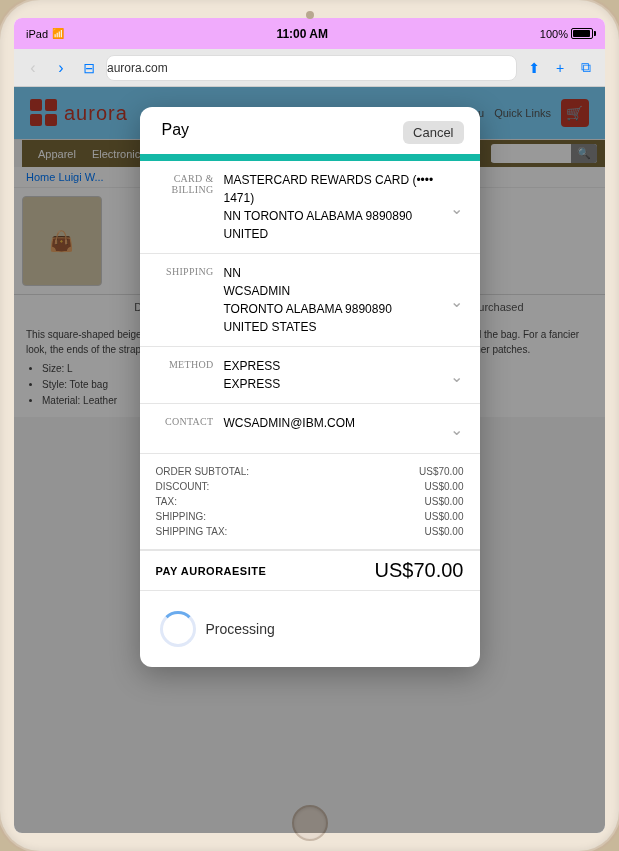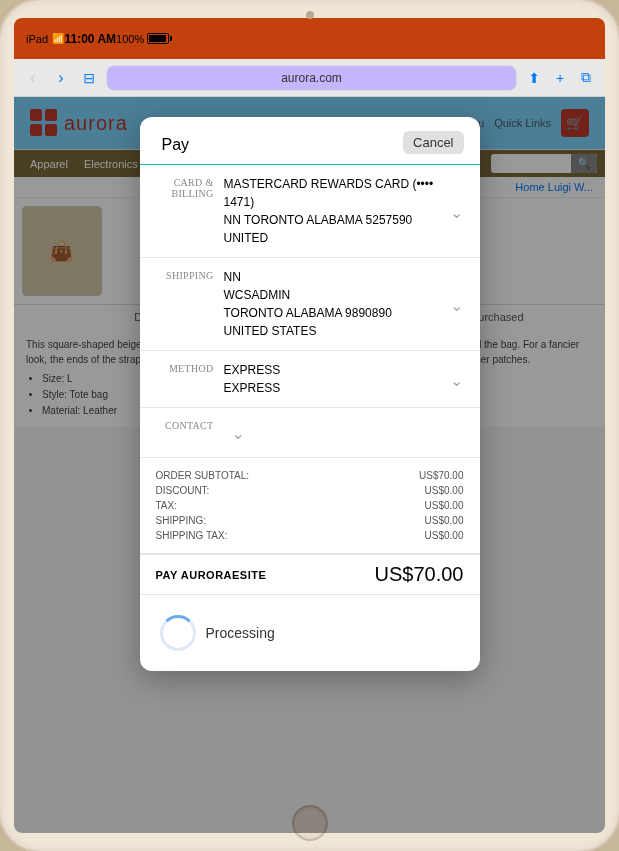--- a/index.html
+++ b/index.html
@@ -55,28 +55,29 @@
       height: calc(100% - 0px);
       background: white;
       border-radius: 8px;
       overflow: hidden;
       display: flex;
       flex-direction: column;
     }
 
     
     .status-bar {
-      background: #c2410c;
+      background: #f0abfc;
       padding: 4px 12px;
       display: flex;
+      justify-content: space-between;
       align-items: center;
       font-size: 11px;
       font-weight: 500;
       color: #000;
-      height: 41px;
+      height: 31px;
     }
 
     .status-left { display: flex; align-items: center; gap: 4px; }
     .status-center { font-weight: 600; font-size: 12px; }
     .status-right { display: flex; align-items: center; gap: 3px; font-size: 11px; }
 
     .wifi-icon { font-size: 10px; }
     .battery-body {
       width: 22px; height: 11px;
       border: 1.5px solid #000;
@@ -123,26 +124,25 @@
 
     .bookmark-btn {
       width: 22px; height: 22px;
       display: flex; align-items: center; justify-content: center;
       color: #007aff;
       font-size: 14px;
     }
 
     .address-bar {
       flex: 1;
-      background: #c4b5fd;
+      background: #ffffff;
       border-radius: 8px;
       height: 26px;
       display: flex;
       align-items: center;
-      justify-content: center;
       font-size: 12px;
       color: #333;
       border: 1px solid #ddd;
     }
 
     .browser-actions {
       display: flex; align-items: center; gap: 4px;
     }
     .browser-action-btn {
       width: 22px; height: 22px;
@@ -200,21 +200,21 @@
       width: 28px; height: 28px;
       background: #c0392b;
       border-radius: 4px;
       display: flex; align-items: center; justify-content: center;
       color: white; font-size: 14px;
     }
 
     .site-nav {
       background: #7a6a3a;
       padding: 4px 8px;
-      display: flex; align-items: center; gap: 0;
+      display: flex; align-items: center; gap: 0; margin-left: 8px;
     }
 
     .nav-item {
       color: white;
       font-size: 11px;
       padding: 3px 8px;
       cursor: pointer;
     }
 
     .search-bar {
@@ -237,21 +237,20 @@
       font-size: 11px;
       cursor: pointer;
     }
 
     .breadcrumb {
       background: white;
       padding: 4px 12px;
       font-size: 11px;
       color: #007aff;
       border-bottom: 1px solid #eee;
-      text-align: right;
     }
 
     .product-area {
       display: flex;
       padding: 8px;
       gap: 10px;
       background: white;
     }
 
     .product-image-placeholder {
@@ -279,24 +278,24 @@
     .apple-pay-modal {
       background: white;
       border-radius: 12px;
       width: 340px;
       overflow: hidden;
       box-shadow: 0 8px 30px rgba(0,0,0,0.3);
     }
 
     .modal-header {
       display: flex;
-      align-items: flex-end;
+      align-items: flex-start;
       justify-content: space-between;
       padding: 14px 16px 10px;
-      border-bottom: 1px solid #14b8a6;
+      border-bottom: 7px solid #14b8a6;
     }
 
     .apple-pay-title {
       display: flex; align-items: center; gap: 6px;
       font-size: 16px;
       font-weight: 500;
       color: #000;
     }
 
     .apple-logo {
@@ -547,21 +546,21 @@
               <span class="apple-logo"> </span>
               <span>Pay</span>
             </div>
             <button class="cancel-btn">Cancel</button>
           </div>
 
           <div class="info-row">
             <div class="info-label">CARD &amp; BILLING</div>
             <div class="info-value">
               <div>MASTERCARD REWARDS CARD (•••• 1471)</div>
-              <div>NN TORONTO ALABAMA 5257590 UNITED</div>
+              <div>NN TORONTO ALABAMA 9890890 UNITED</div>
             </div>
             <div class="info-chevron">⌄</div>
           </div>
 
           <div class="info-row">
             <div class="info-label">SHIPPING</div>
             <div class="info-value">
               <div>NN</div>
               <div>WCSADMIN</div>
               <div>TORONTO ALABAMA 9890890</div>
@@ -574,20 +573,21 @@
             <div class="info-label">METHOD</div>
             <div class="info-value">
               <div>EXPRESS</div>
               <div>EXPRESS</div>
             </div>
             <div class="info-chevron">⌄</div>
           </div>
 
           <div class="info-row">
             <div class="info-label">CONTACT</div>
+            <div class="info-value">WCSADMIN@IBM.COM</div>
             <div class="info-chevron">⌄</div>
           </div>
 
           <div class="totals-section">
             <div class="total-row">
               <span>ORDER SUBTOTAL:</span>
               <span>US$70.00</span>
             </div>
             <div class="total-row">
               <span>DISCOUNT:</span>

